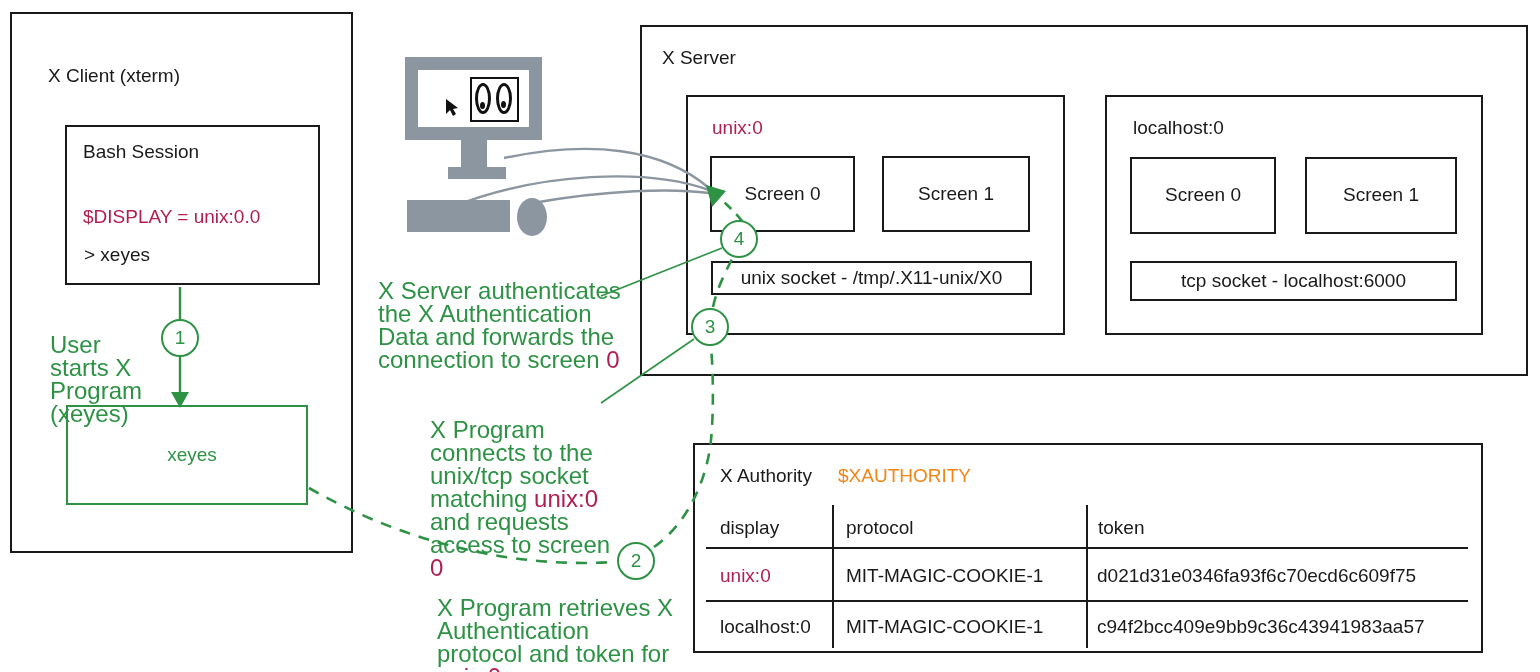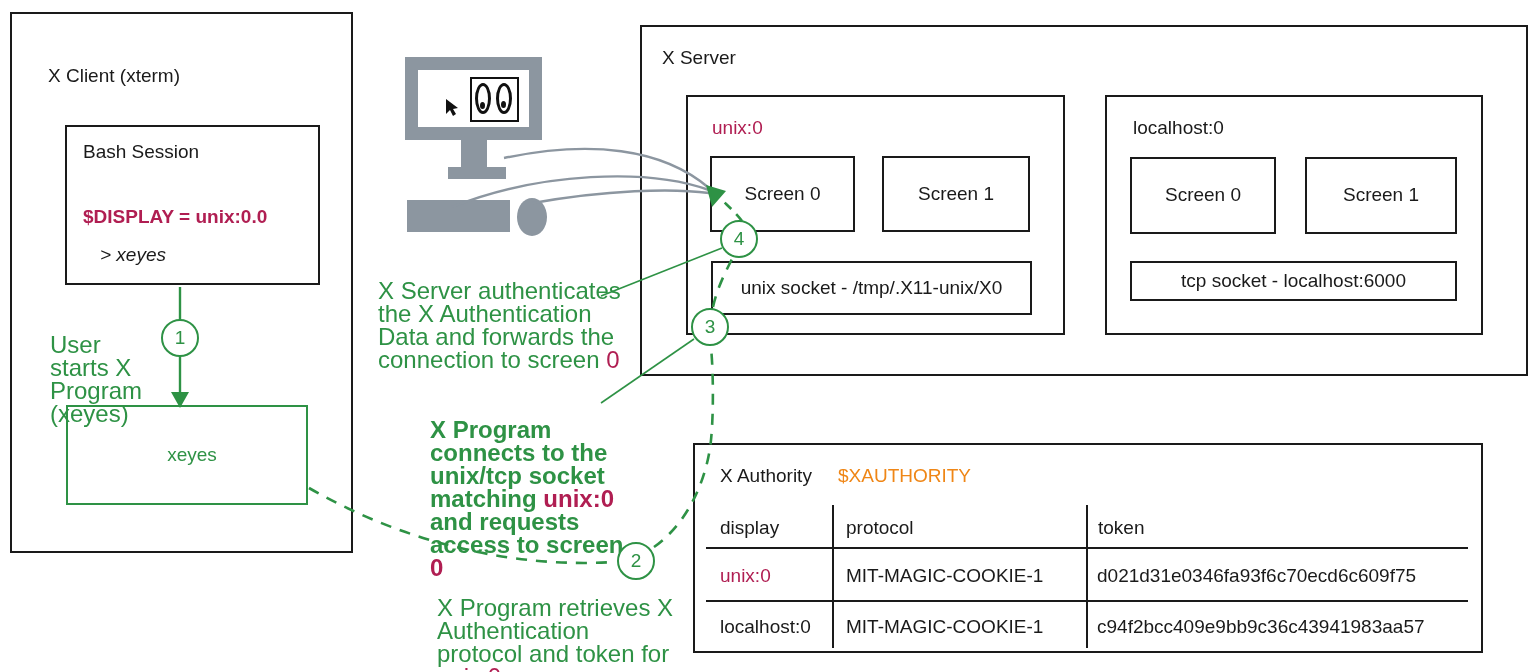--- a/index.html
+++ b/index.html
@@ -32,22 +32,22 @@
 </head>
 <body>
 
 <div id="stage">
 
   <div class="box" style="left:10px;top:12px;width:343px;height:541px;"></div>
   <div class="lbl" style="left:48px;top:65px;">X Client (xterm)</div>
 
   <div class="box" style="left:65px;top:125px;width:255px;height:160px;"></div>
   <div class="lbl" style="left:83px;top:141px;">Bash Session</div>
-  <div class="lbl crimson" style="left:83px;top:206px;font-weight:bold;">$DISPLAY = unix:0.0</div>
-  <div class="lbl" style="left:100px;top:244px;font-style:italic;">&gt; xeyes</div>
+  <div class="lbl crimson" style="left:83px;top:206px;">$DISPLAY = unix:0.0</div>
+  <div class="lbl" style="left:84px;top:244px;">&gt; xeyes</div>
 
   <div class="annot" style="left:50px;top:312px;width:112px;">User starts X Program (xeyes)</div>
 
   <div class="box-green centered green" style="left:66px;top:405px;width:242px;height:100px;">
     <span>xeyes</span>
   </div>
 
   <div class="graypart" style="left:405px;top:57px;width:137px;height:83px;"></div>
   <div class="abs" style="left:418px;top:70px;width:111px;height:57px;background:#fff;"></div>
   <div class="abs" style="left:470px;top:77px;width:49px;height:45px;background:#fff;border:2px solid #111;box-sizing:border-box;">
@@ -67,40 +67,40 @@
   <div class="lbl" style="left:662px;top:47px;">X Server</div>
 
   <div class="box" style="left:686px;top:95px;width:379px;height:240px;"></div>
   <div class="lbl crimson" style="left:712px;top:117px;">unix:0</div>
   <div class="box centered" style="left:710px;top:156px;width:145px;height:76px;">
     <span>Screen 0</span>
   </div>
   <div class="box centered" style="left:882px;top:156px;width:148px;height:76px;">
     <span>Screen 1</span>
   </div>
-  <div class="box centered" style="left:711px;top:261px;width:321px;height:54px;">
+  <div class="box centered" style="left:711px;top:261px;width:321px;height:34px;">
     <span>unix socket - /tmp/.X11-unix/X0</span>
   </div>
 
   <div class="box" style="left:1105px;top:95px;width:378px;height:240px;"></div>
   <div class="lbl" style="left:1133px;top:117px;">localhost:0</div>
   <div class="box centered" style="left:1130px;top:157px;width:146px;height:77px;">
     <span>Screen 0</span>
   </div>
   <div class="box centered" style="left:1305px;top:157px;width:152px;height:77px;">
     <span>Screen 1</span>
   </div>
   <div class="box centered" style="left:1130px;top:261px;width:327px;height:40px;">
     <span>tcp socket - localhost:6000</span>
   </div>
 
   <div class="annot" style="left:378px;top:258px;width:256px;">
     <span>X Server authenticates the X Authentication Data and forwards the connection to screen </span><span class="crimson">0</span>
   </div>
-  <div class="annot" style="left:430px;top:397px;width:200px;font-weight:bold;">
+  <div class="annot" style="left:430px;top:397px;width:200px;">
     <span>X Program connects to the unix/tcp socket matching </span><span class="crimson">unix:0</span><span> and requests access to screen </span><span class="crimson">0</span>
   </div>
   <div class="annot" style="left:437px;top:575px;width:240px;">
     <span>X Program retrieves X Authentication protocol and token for </span><span class="crimson">unix:0</span>
   </div>
 
   <div class="box" style="left:693px;top:443px;width:790px;height:210px;"></div>
   <div class="lbl" style="left:720px;top:465px;">X Authority</div>
   <div class="lbl orange" style="left:838px;top:465px;">$XAUTHORITY</div>
 

